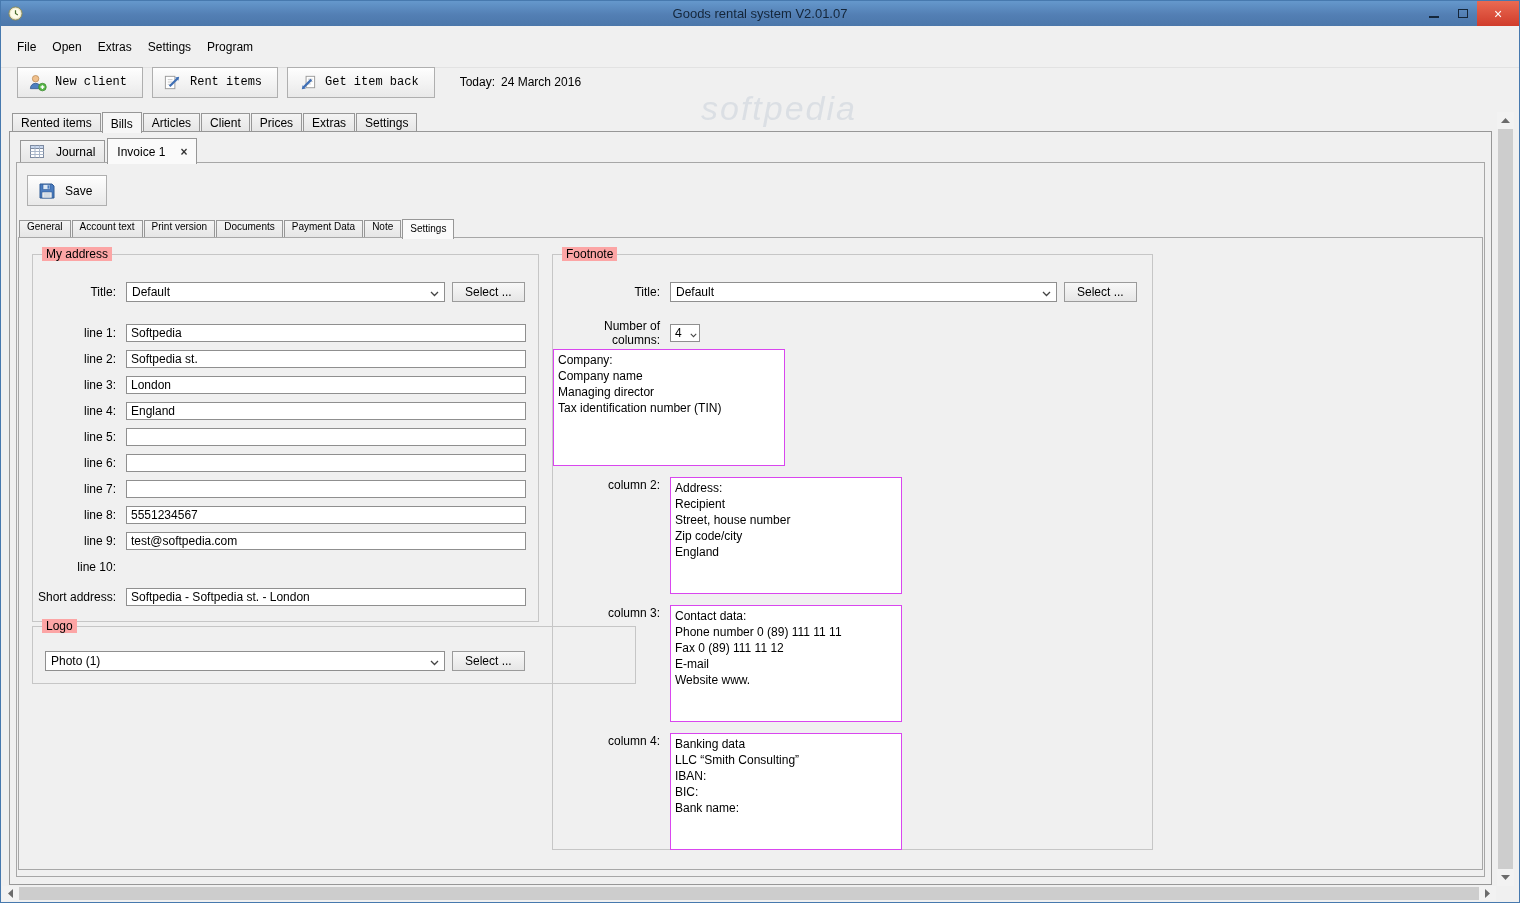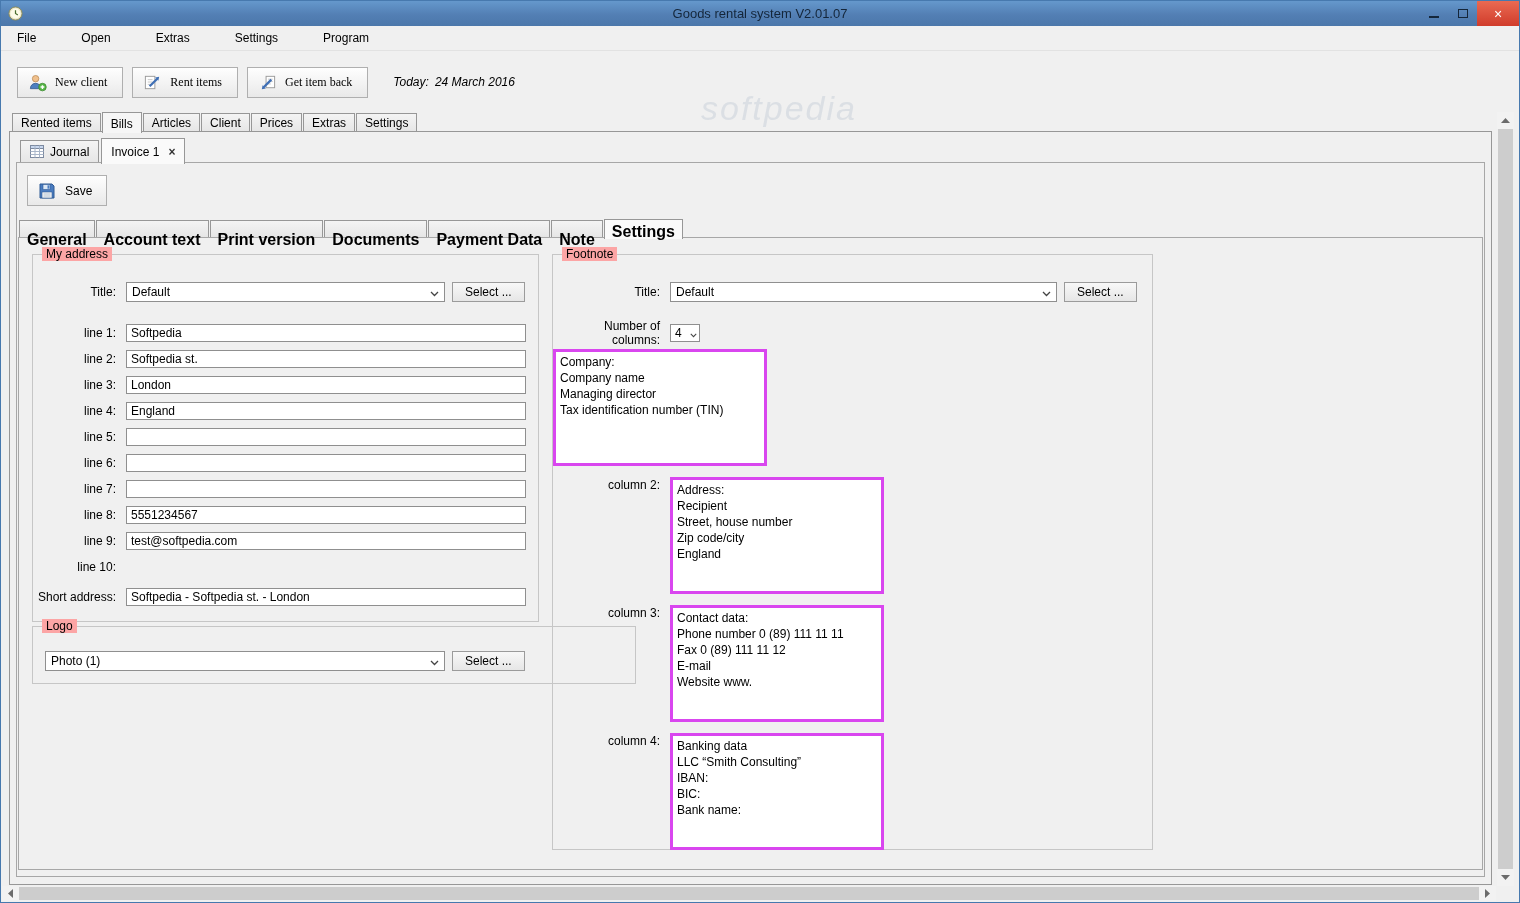--- a/index.html
+++ b/index.html
@@ -14,71 +14,71 @@
     background:linear-gradient(180deg,#6598cc 0%,#537fb4 55%,#4b77aa 100%);
     display:flex; align-items:center; }
   .app-icon { margin-left:7px; width:15px; height:15px; z-index:2; }
   .titlebar-title { position:absolute; left:0; right:0; text-align:center; font-size:13px; color:#14263a; }
   .win-controls { position:absolute; right:0; top:0; height:100%; display:flex; z-index:3; }
   .win-btn { width:29px; height:100%; display:flex; align-items:center; justify-content:center; cursor:default; }
   .win-btn.close { width:42px; background:linear-gradient(#ea6a52,#d03c2b); color:#fff; font-size:14px; }
   .glyph-min { width:10px; height:0; border-top:2px solid #14263a; margin-top:7px; }
   .glyph-max { width:10px; height:9px; border:1px solid #14263a; }
   
-  .menubar { position:absolute; top:25px; left:0; right:0; height:25px; display:flex; align-items:center;
-    padding-left:8px; background:#f0f0f0; border-bottom:1px solid #e2e2e2;gap:29px; }
+  .menubar { position:absolute; top:25px; left:0; right:0; height:42px; display:flex; align-items:center;
+    padding-left:8px; background:#f0f0f0; border-bottom:1px solid #e2e2e2; }
   .menu-item { padding:3px 8px; }
   
   .toolbar { position:absolute; top:51px; left:0; right:0; height:60px; display:flex; align-items:center; padding-left:16px; }
   .tool-btn { display:flex; align-items:center; gap:8px; height:31px; padding:0 15px 0 10px;
     background:linear-gradient(#fefefe,#e9e9e9); border:1px solid #afafaf; margin-right:9px; font-size:12px;
-    font-family:Liberation Serif, serif; }
-  .today { margin-left:16px; display:flex; gap:6px;font-style:italic; }
+    font-family:Liberation Mono, monospace; }
+  .today { margin-left:16px; display:flex; gap:6px; }
   
   .tabrow { display:flex; align-items:flex-end; }
   .tab, .subtab, .itab { background:linear-gradient(#f4f4f4,#e6e6e6); border:1px solid #979797; border-bottom:none;
     margin-right:1px; white-space:nowrap;text-align:right; }
   
   .main-tabs { position:absolute; top:111px; left:11px; height:20px; z-index:5; }
   .tab { height:18px; margin-bottom:1px; padding:2px 8px 0; }
   .tab.active { height:21px; margin-bottom:-1px; padding-top:4px; background:#f6f6f6; position:relative; z-index:6; }
   
   .panel-main { position:absolute; left:8px; top:130px; right:27px; bottom:17px;
     border:1px solid #979797; background:#f0f0f0; }
   
   .subtabs { position:absolute; top:5px; left:10px; height:26px; z-index:5; }
-  .subtab { height:22px; margin-bottom:1px; display:flex; align-items:center; gap:6px; padding:0 9px; margin-right:2px; }
+  .subtab { height:22px; margin-bottom:1px; display:flex; align-items:center; gap:12px; padding:0 9px; margin-right:2px; }
   .subtab.active { height:26px; margin-bottom:-1px; background:#fafafa; position:relative; z-index:6; }
   .subtab-close { font-weight:bold; margin-left:3px; color:#333; }
   .panel2 { position:absolute; left:6px; right:6px; top:30px; bottom:7px; border:1px solid #a7a7a7; background:#f0f0f0; }
   
   .save-btn { position:absolute; top:12px; left:10px; display:flex; align-items:center; gap:8px; height:31px;
     padding:0 14px 0 9px; background:linear-gradient(#fefefe,#e9e9e9); border:1px solid #afafaf; font-family:inherit; font-size:12px; }
   
   .inner-tabs { position:absolute; top:55px; left:2px; height:20px; z-index:5; }
-  .itab { height:17px; margin-bottom:1px; padding:10px 7px 0; font-size:16px;font-weight:bold; }
+  .itab { height:17px; margin-bottom:1px; padding:0 7px 0; font-size:10px; }
   .itab.active { height:20px; margin-bottom:-1px; padding-top:3px; background:#fafafa; position:relative; z-index:6; }
   .panel3 { position:absolute; left:1px; right:1px; top:74px; bottom:6px; border:1px solid #a7a7a7; background:#f0f0f0; }
   
   .groupbox { position:absolute; border:1px solid #c6c6c6; }
   .group-label { position:absolute; top:-8px; left:9px; background:#fca5a5; padding:0 4px; }
   .gb-body { padding-top:27px; }
   .frow { display:flex; align-items:center; height:18px; margin-bottom:8px; }
   .frow.tall { height:20px; margin-bottom:22px; }
   .frow label, .colrow label { width:93px; text-align:right; padding-right:10px; flex:none; }
   .fn .frow label, .fn .colrow label { width:117px; }
   .tbox { width:400px; height:18px; border:1px solid #8f8f8f; background:#fff; padding:0 4px;
     font-family:inherit; font-size:12px; color:#000; }
   .combo { height:20px; border:1px solid #8f8f8f; background:#fff; display:flex; align-items:center; padding-left:5px; }
   .combo .arrow { margin-left:auto; padding:2px 5px 0; }
   .sel-btn { height:20px; padding:0 12px; margin-left:7px; border:1px solid #9b9b9b;
     background:linear-gradient(#f8f8f8,#e6e6e6); font-family:inherit; font-size:12px; }
   .colrow { display:flex; margin-bottom:11px; }
   .colrow label { padding-top:1px; }
-  .colrow textarea { width:214px; height:117px; resize:none; border:3px solid #d946ef; background:#fff;
+  .colrow textarea { width:232px; height:117px; resize:none; border:1px solid #d946ef; background:#fff;
     font-family:inherit; font-size:12px; line-height:16px; padding:2px 4px; color:#000; }
   .short-row { margin-top:12px; }
   
   .vscroll { position:absolute; top:111px; right:5px; width:17px; bottom:16px; background:#f0f0f0; }
   .vscroll .sb-btn { position:absolute; left:0; right:0; height:17px; display:flex; align-items:center; justify-content:center; background:#f2f2f2; }
   .vscroll .sb-up { top:0; } .vscroll .sb-down { bottom:0; }
   .vthumb { position:absolute; left:1px; right:1px; top:17px; bottom:17px; background:#cdcdcd; }
   .hscroll { position:absolute; left:1px; right:23px; bottom:1px; height:15px; background:#f0f0f0; }
   .hscroll .sb-btn { position:absolute; top:0; bottom:0; width:17px; display:flex; align-items:center; justify-content:center; background:#f2f2f2; }
   .hscroll .sb-left { left:0; } .hscroll .sb-right { right:0; }

